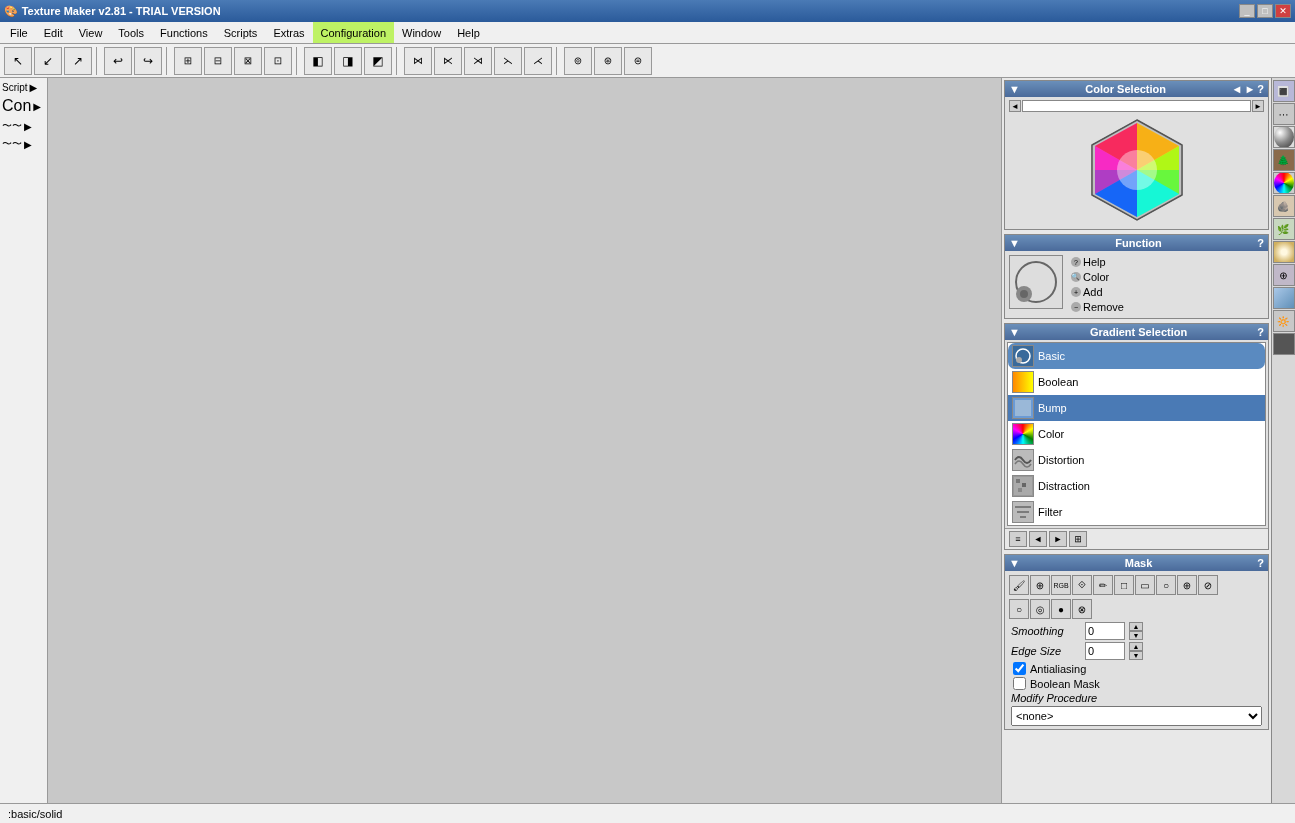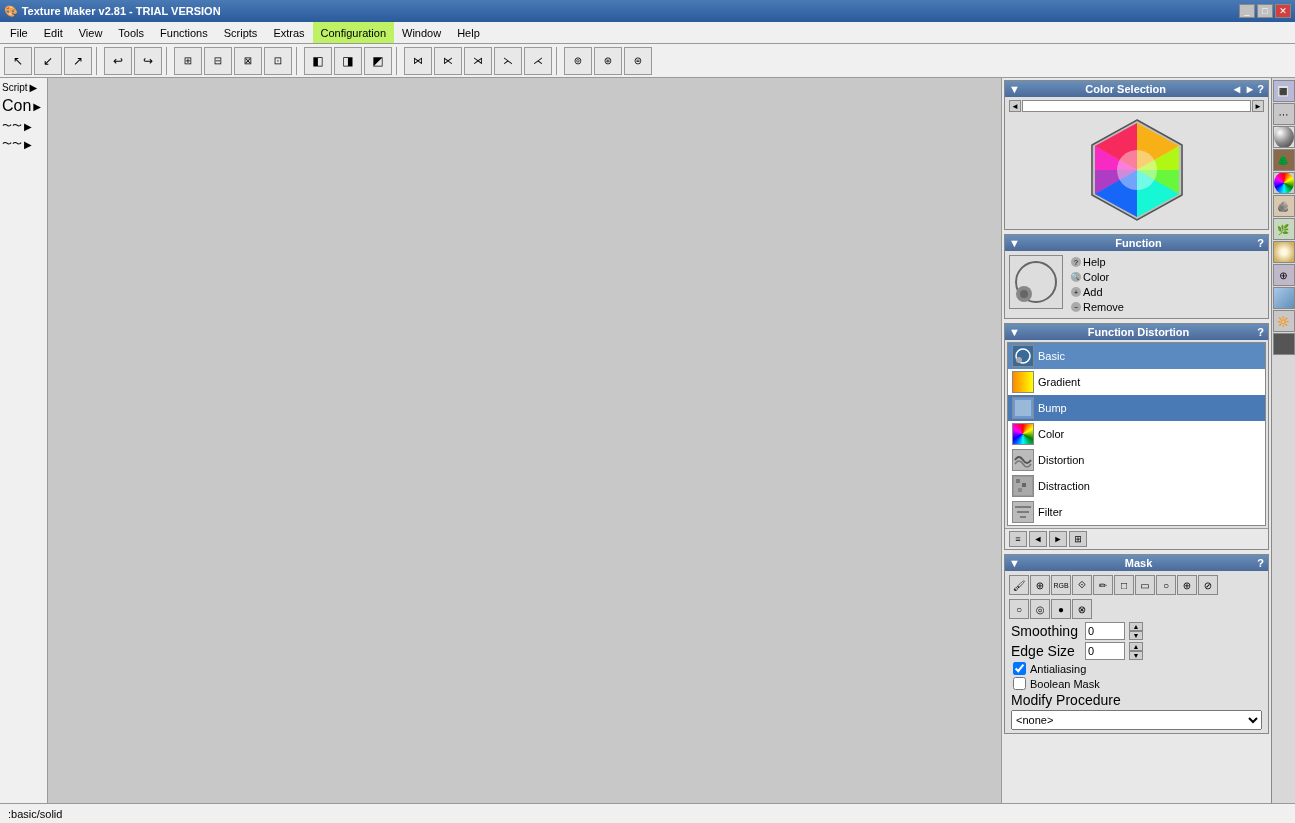--- a/index.html
+++ b/index.html
@@ -39,21 +39,21 @@
     .func-list-item { display: flex; align-items: center; gap: 4px; padding: 2px 4px; cursor: pointer; font-size: 11px; }
     .func-list-item.selected { background: #4a7ab5; color: white; }
     .func-list-thumb { width: 22px; height: 22px; border: 1px solid #888; display: flex; align-items: center; justify-content: center; font-size: 10px; overflow: hidden; }
 
     
     .mask-tools { display: flex; flex-wrap: wrap; gap: 1px; padding: 2px; }
     .mask-tool { width: 20px; height: 20px; background: #d8d8d8; border: 1px solid #888; display: flex; align-items: center; justify-content: center; font-size: 10px; cursor: pointer; }
 
     
     .field-row { display: flex; align-items: center; gap: 4px; padding: 1px 4px; }
-    .field-label { font-size: 14px; min-width: 70px; }
+    .field-label { font-size: 11px; min-width: 70px; font-style: italic; }
     .field-input { width: 50px; height: 18px; border: 1px solid #888; background: white; font-size: 11px; padding: 1px 2px; }
     .field-spinner { display: flex; flex-direction: column; }
     .spinner-btn { width: 14px; height: 9px; background: #d0d0d0; border: 1px solid #888; display: flex; align-items: center; justify-content: center; font-size: 7px; cursor: pointer; }
 
     .checkbox-row { display: flex; align-items: center; gap: 4px; padding: 1px 6px; }
     .checkbox-row input { cursor: pointer; }
 
     
     #statusbar { height: 20px; background: #f0f0f0; border-top: 1px solid #999; display: flex; align-items: center; padding: 0 8px; font-size: 11px; }
     
@@ -243,40 +243,40 @@
               <span>Remove</span>
             </div>
           </div>
         </div>
       </div>
     </div>
 
     <div class="panel-section">
       <div class="panel-header">
         <span>▼</span>
-        <span>Function Distortion</span>
+        <span>Gradient Selection</span>
         <span style="cursor:pointer;">?</span>
       </div>
       <div class="func-list-scroll">
 
-        <div class="func-list-item selected" style="background:#5a8ac0; color:white;">
+        <div class="func-list-item selected" style="background:#5a8ac0; color:white;border-radius:7px;">
           <div class="func-list-thumb" style="background:#3a6a9a;">
             <svg width="20" height="20">
                 <circle cx="10" cy="10" r="7" fill="none" stroke="white" stroke-width="1.5"></circle>
                 <circle cx="6" cy="14" r="3" fill="#aaa"></circle>
               </svg>
           </div>
           <span>Basic</span>
         </div>
 
 
         <div class="func-list-item">
           <div class="func-list-thumb" style="background:linear-gradient(to right, #f80, #ff0);">
           </div>
-          <span>Gradient</span>
+          <span>Boolean</span>
         </div>
 
         <div class="func-list-item" style="background:#4a7ab5; color:white;">
           <div class="func-list-thumb" style="background:#6a9ad5;">
             <svg width="20" height="20">
                 <rect x="2" y="2" width="16" height="16" fill="#9ab8d8"></rect>
               </svg>
           </div>
           <span>Bump</span>
         </div>

